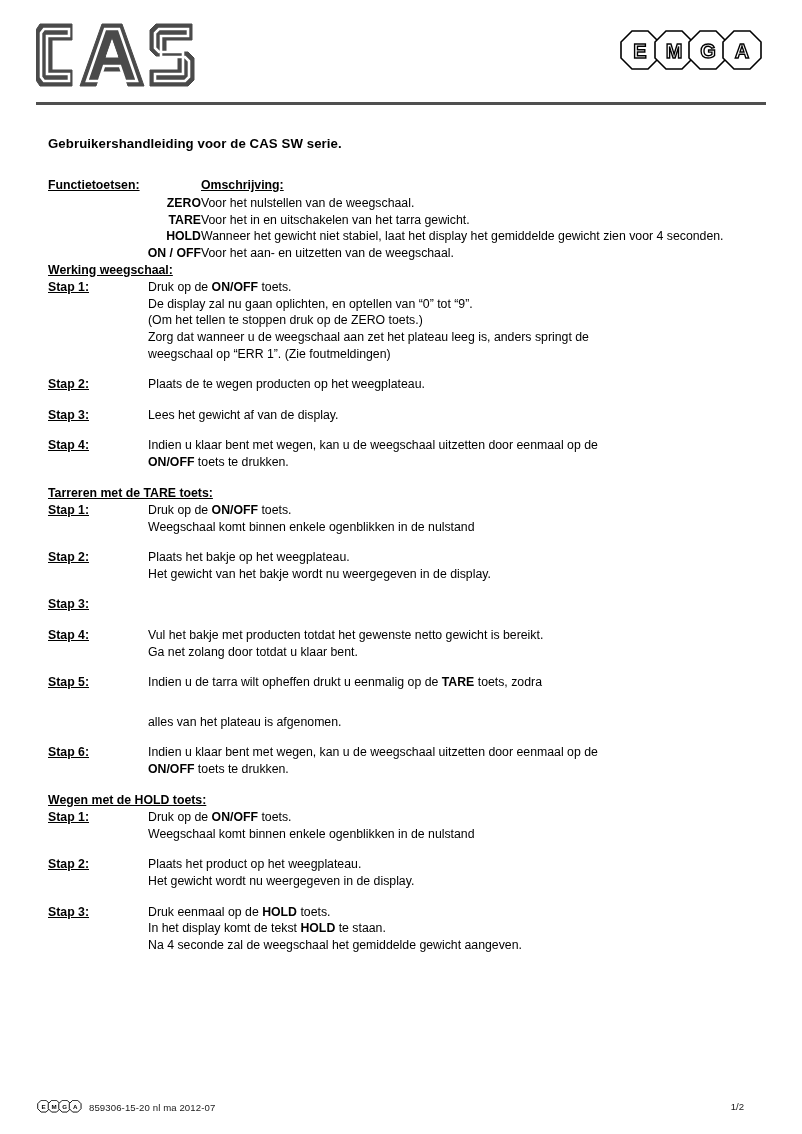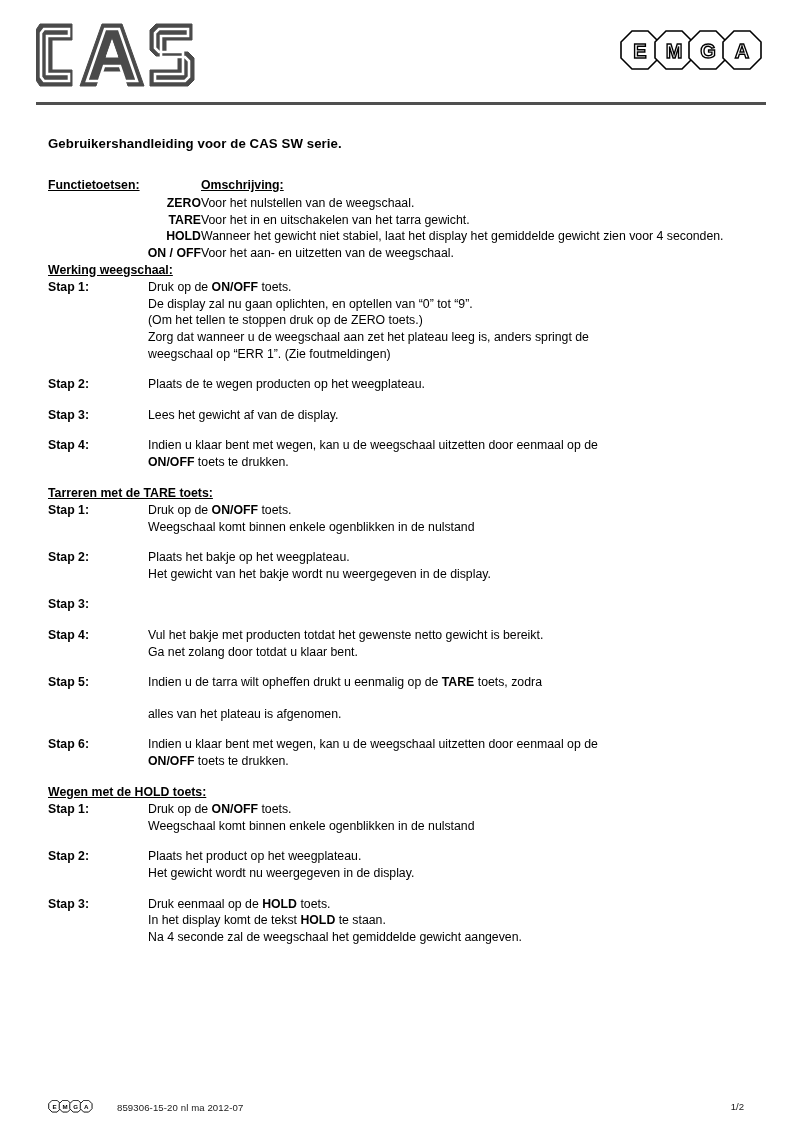--- a/index.html
+++ b/index.html
@@ -99,46 +99,47 @@
   
   .step-row {
     display: flex;
     align-items: flex-start;
     margin-bottom: 14px;
   }
   .step-label {
     width: 100px;
     flex: 0 0 100px;
     font-weight: bold;
+    text-decoration: underline;
   }
   .step-body {
     flex: 1 1 auto;
   }
   .step-body .ln { display: block; }
-  .step-body .ln.spaced { margin-top: 15px; }
+  .step-body .ln.spaced { margin-top: 23px; }
 
   b, .b { font-weight: bold; }
 
   
   .footer {
     position: absolute;
     left: 36px;
     top: 1100px;
     width: 730px;
     height: 20px;
     font-size: 9.6px;
     color: #1a1a1a;
   }
   .footer-left {
     position: absolute;
-    left: 11px;
+    left: 0;
     top: 0;
     display: flex;
     align-items: center;
-    gap: 22px;
+    gap: 5px;
   }
   .footer-code { letter-spacing: 0.1px; }
   .footer-right {
     position: absolute;
     right: 22px;
     top: 1px;
     font-size: 9.6px;
     margin-left: 36px;
   }
 </style>

